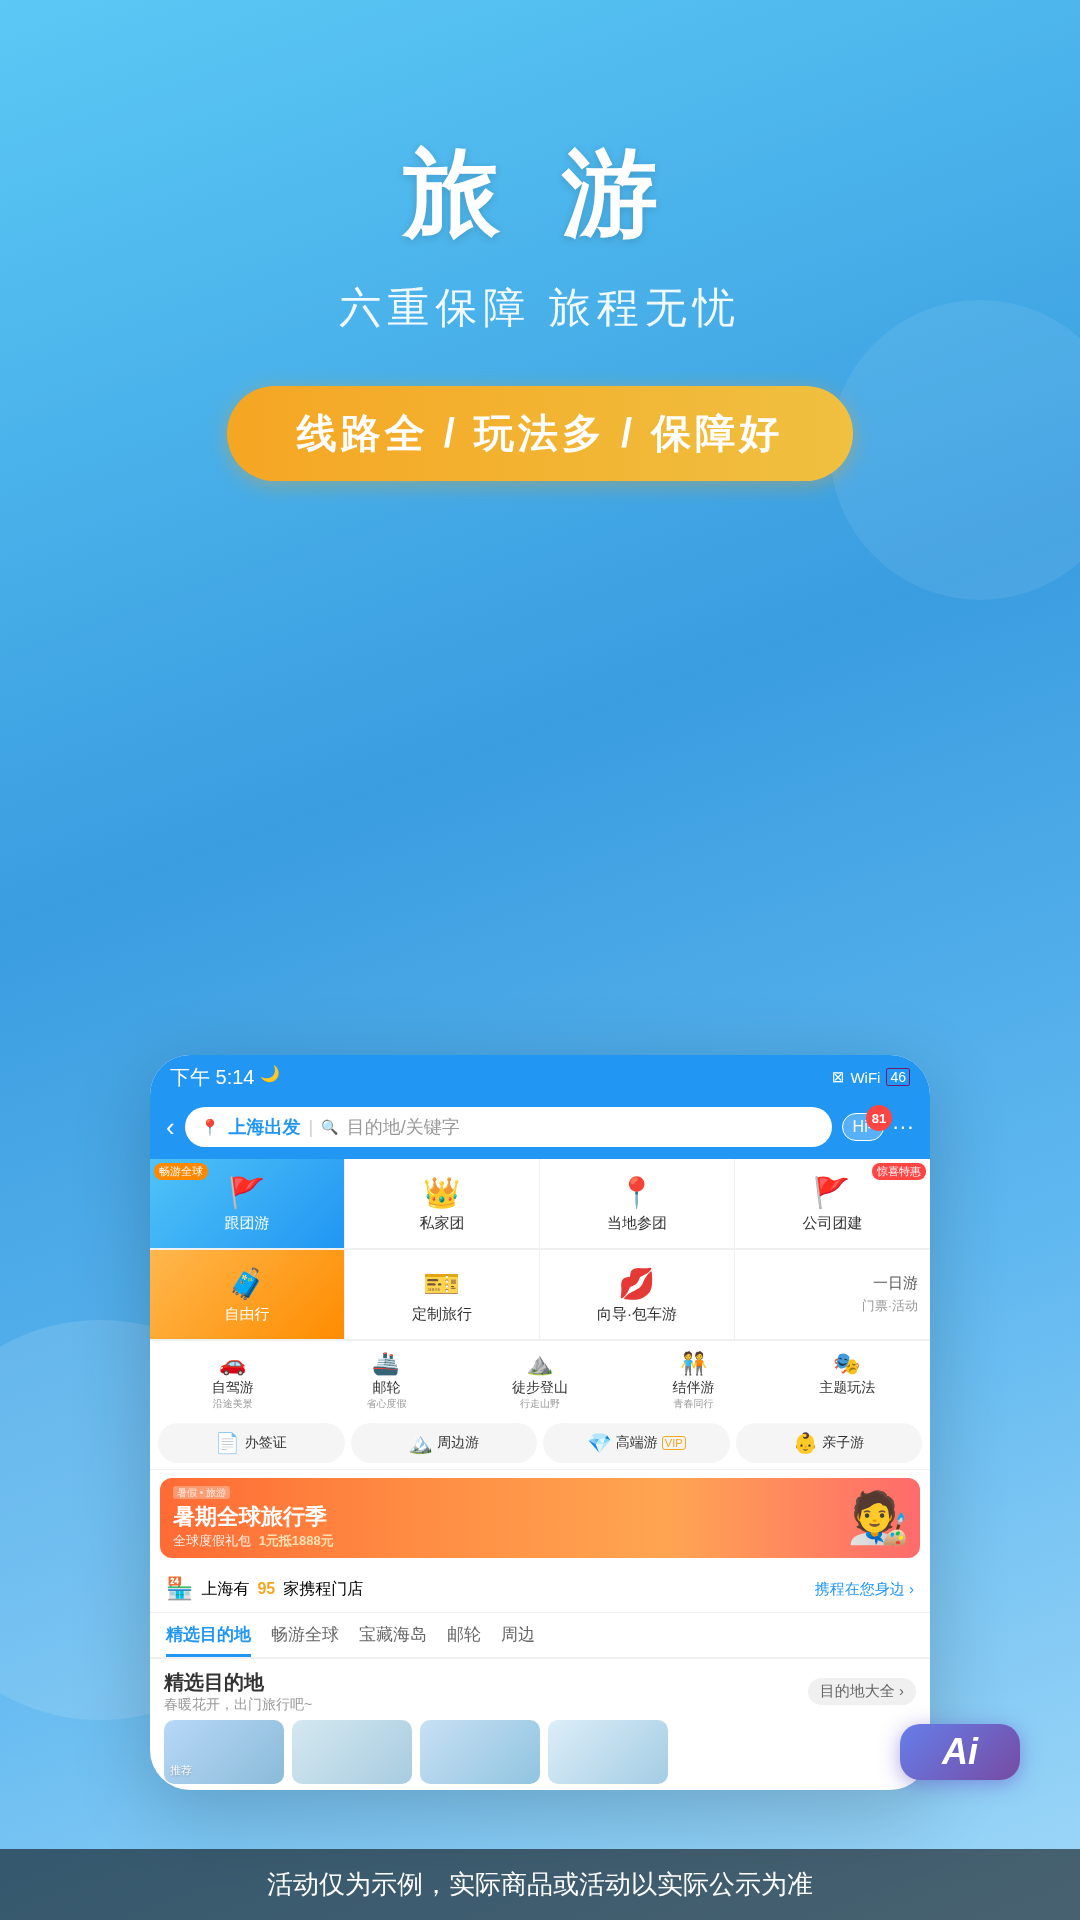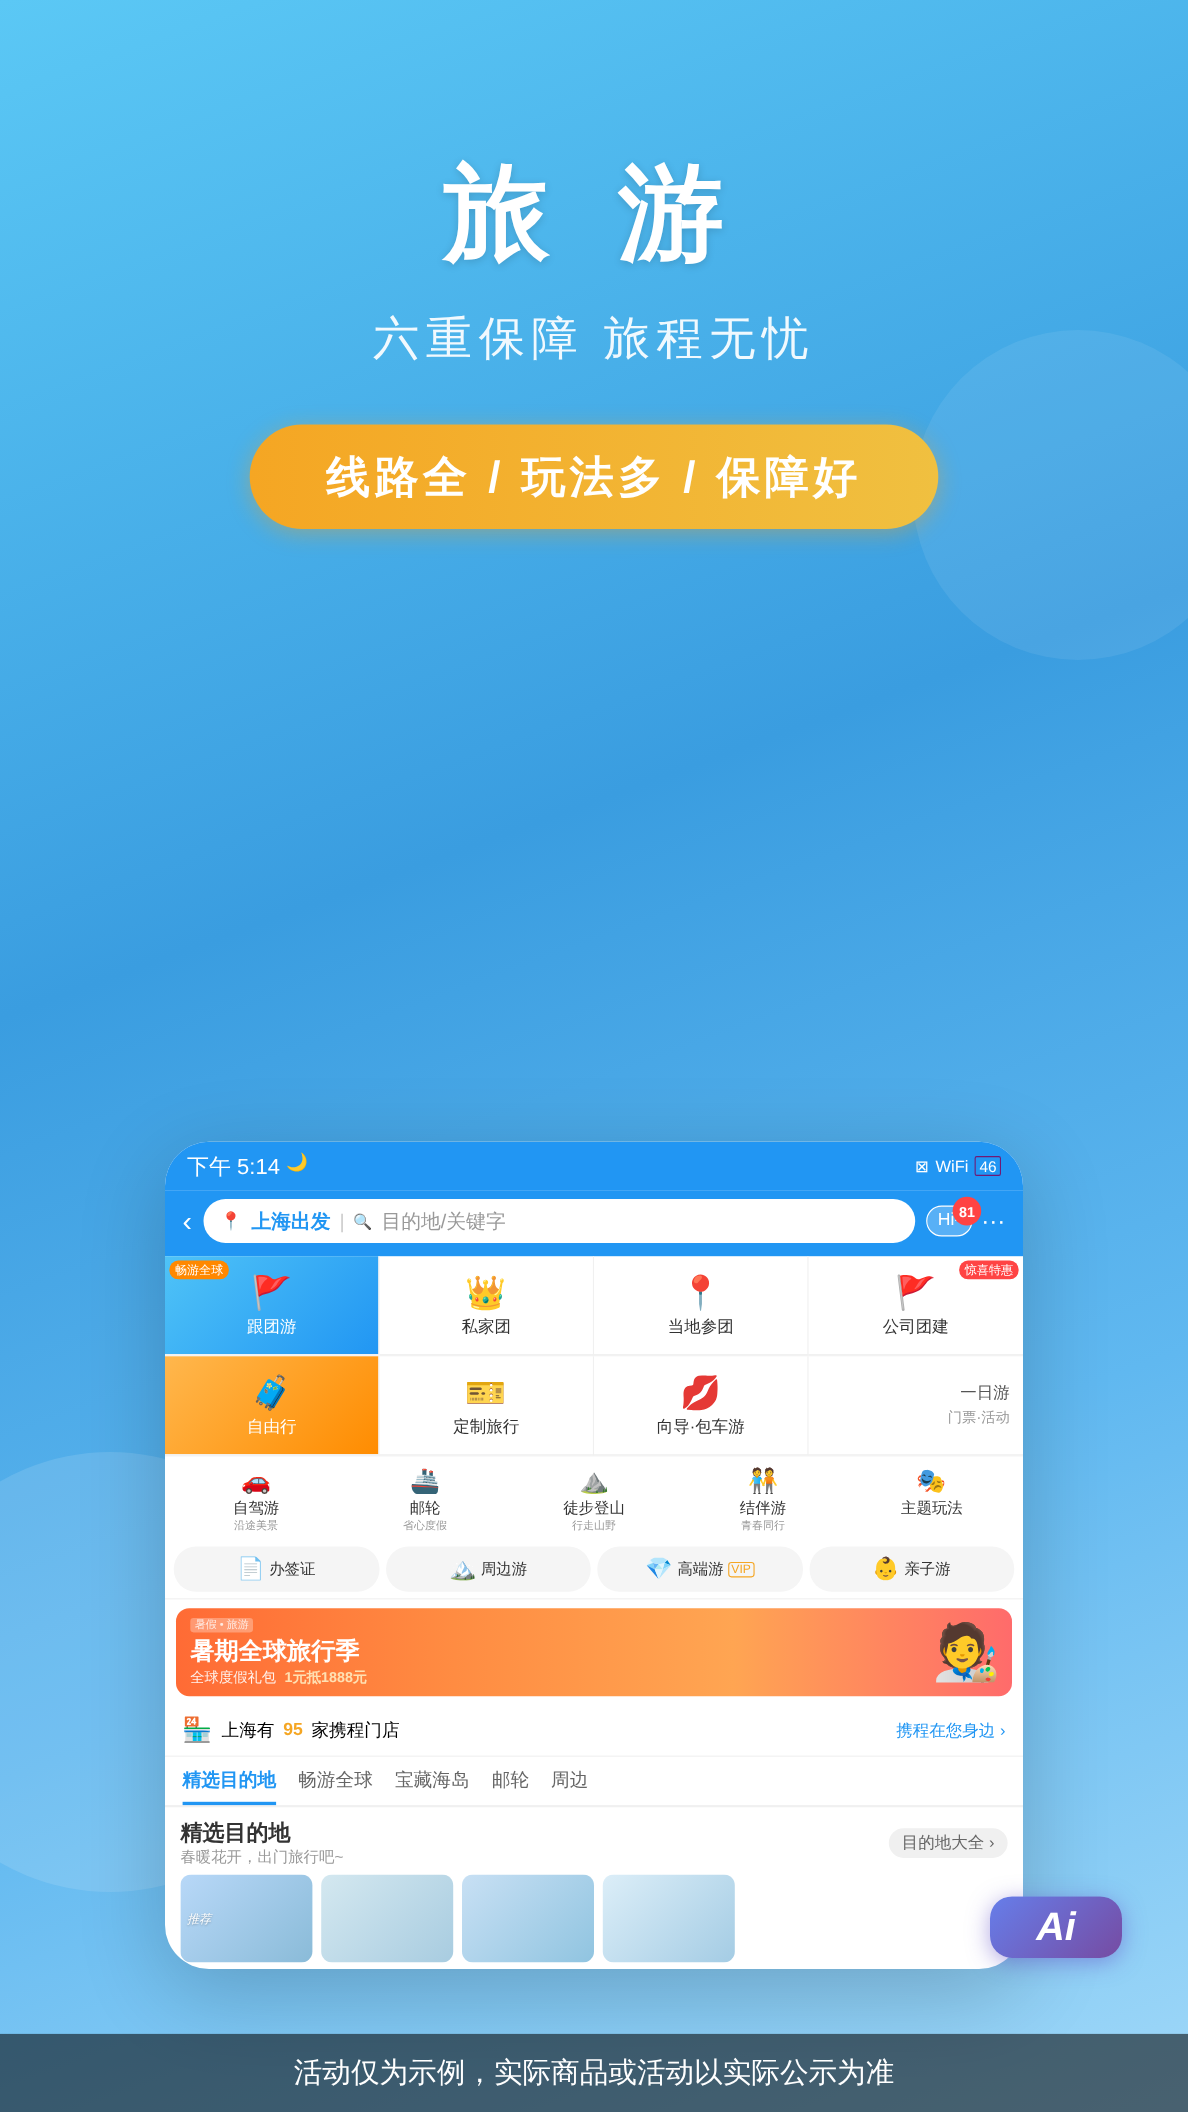--- a/index.html
+++ b/index.html
@@ -401,29 +401,28 @@
     }
 
     
     .dest-cards {
       display: flex;
       gap: 8px;
       overflow: hidden;
     }
     .dest-card {
       flex: 0 0 120px;
-      height: 80px;
+      height: 64px;
       border-radius: 10px;
       background: linear-gradient(135deg, #e0f0ff, #b8d8f0);
       display: flex;
-      align-items: center;
+      align-items: flex-end;
       padding: 6px;
       font-size: 12px;
       color: #555;
-      font-style: italic;
     }
   </style>
 </head>
 <body>
 
 <div class="deco-circle-1"></div>
 <div class="deco-circle-2"></div>
 
 <div class="hero-section">
   <div class="hero-title">旅 游</div>

